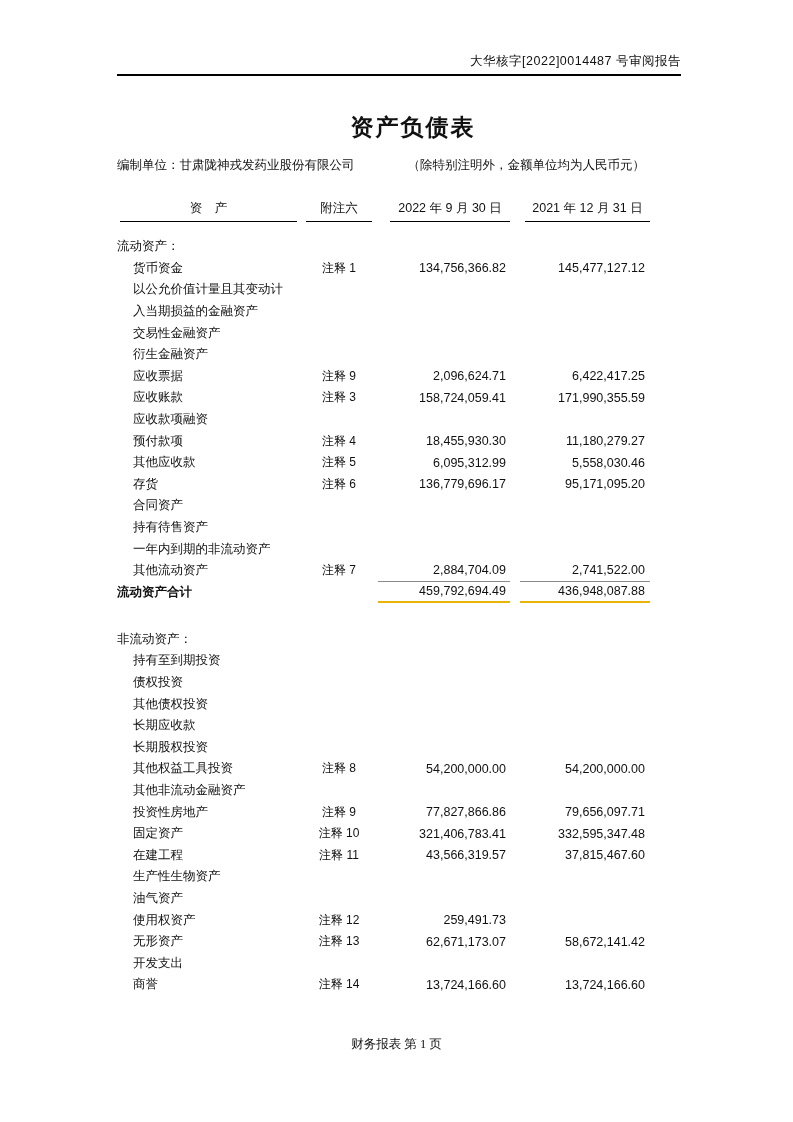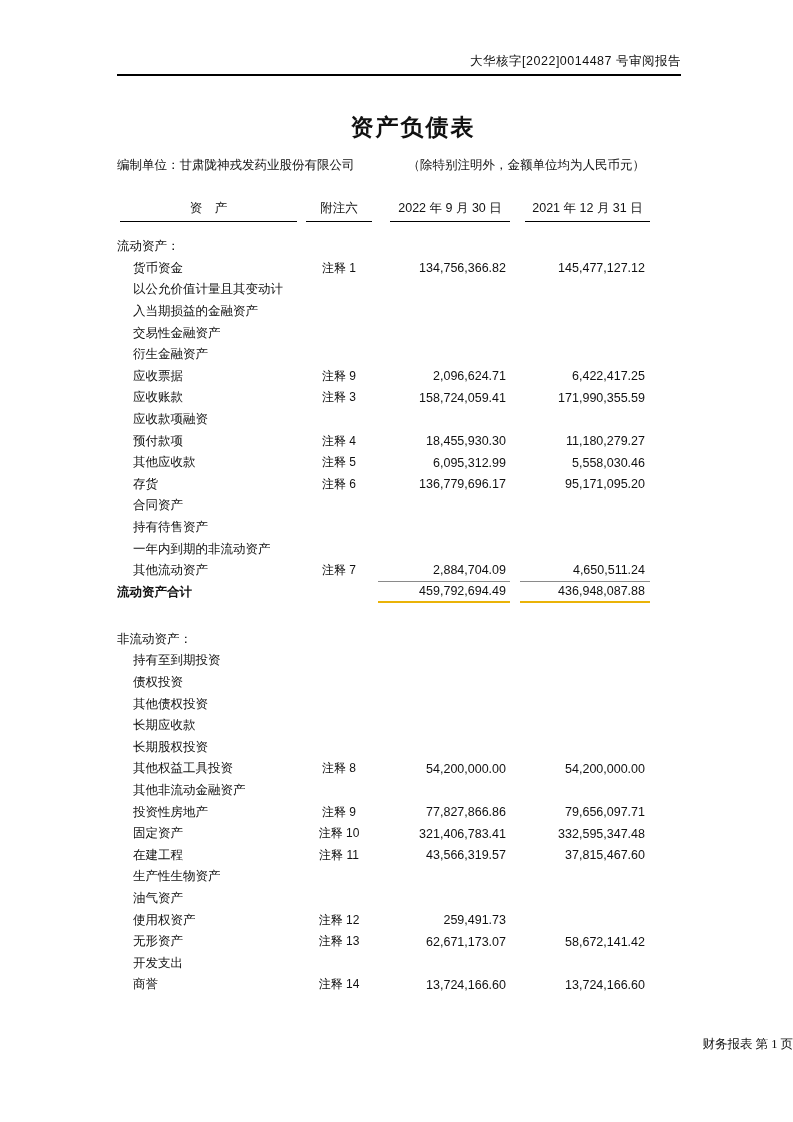--- a/index.html
+++ b/index.html
@@ -60,21 +60,21 @@
             font-family:"Liberation Sans","DejaVu Sans",sans-serif; }
   .c-v1 { width:132px; justify-content:flex-end; padding-right:4px;
           font-size:12.5px; font-family:"Liberation Sans","DejaVu Sans",sans-serif; }
   .c-v2 { width:130px; margin-left:10px; justify-content:flex-end; padding-right:5px;
           font-size:12.5px; font-family:"Liberation Sans","DejaVu Sans",sans-serif; }
   .rule-thin  { border-bottom:1px solid #8a8a8a; }
   .rule-heavy { border-bottom:2px solid #eab308; }
 
   .page-footer {
     position:absolute; top:1036px; left:0; width:100%;
-    text-align:right; font-size:12.5px;
+    text-align:center; font-size:12.5px;
   }
 </style>
 </head>
 <body>
 
 <div class="header-note num">大华核字[2022]0014487 号审阅报告</div>
 <div class="header-rule"></div>
 
 <h1 class="page-title">资产负债表</h1>
 
@@ -186,21 +186,21 @@
       <div class="row item">
         <div class="cell c-label">一年内到期的非流动资产</div>
         <div class="cell c-note"></div>
         <div class="cell c-v1"></div>
         <div class="cell c-v2"></div>
       </div>
       <div class="row item">
         <div class="cell c-label">其他流动资产</div>
         <div class="cell c-note">注释 7</div>
         <div class="cell c-v1 rule-thin">2,884,704.09</div>
-        <div class="cell c-v2 rule-thin">4,650,511.24</div>
+        <div class="cell c-v2 rule-thin">2,741,522.00</div>
       </div>
       <div class="row total">
         <div class="cell c-label">流动资产合计</div>
         <div class="cell c-note"></div>
         <div class="cell c-v1 rule-heavy">459,792,694.49</div>
         <div class="cell c-v2 rule-heavy">436,948,087.88</div>
       </div>
       <div class="row spacer"></div>
       <div class="row section">
         <div class="cell c-label">非流动资产：</div>

